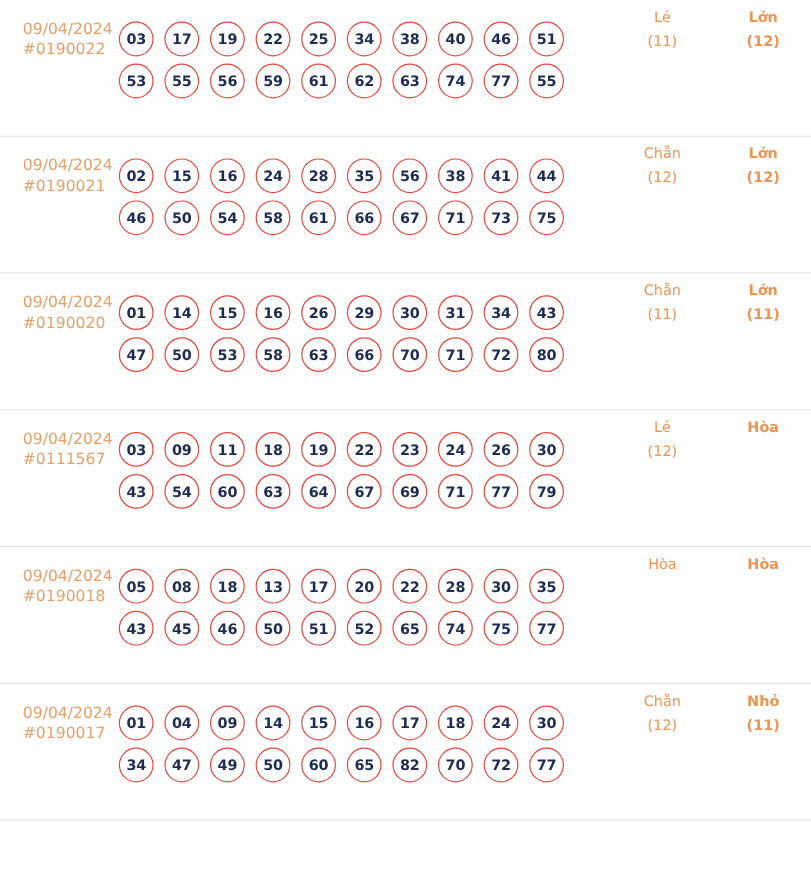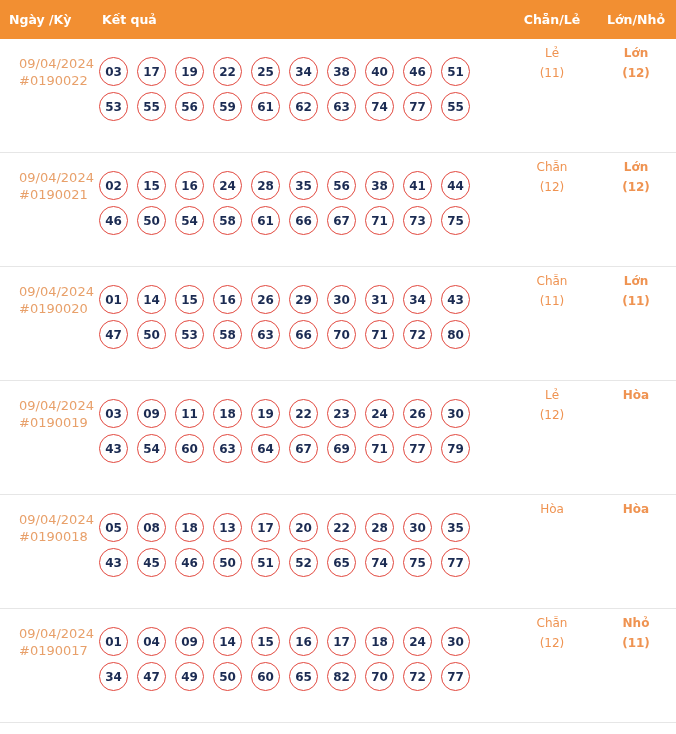--- a/index.html
+++ b/index.html
@@ -130,26 +130,20 @@
   }
   .verdict-count:empty {
     display: none;
   }
 </style>
 </head>
 <body>
 
 <div class="lottery-table">
 
-  <div class="table-header">
-    <div class="th-date">Ngày /Kỳ</div>
-    <div class="th-result">Kết quả</div>
-    <div class="th-oddeven">Chẵn/Lẻ</div>
-    <div class="th-bigsmall">Lớn/Nhỏ</div>
-  </div>
 
   <div class="table-body" id="table-body">
       <div class="result-row">
         <div class="cell-date">
           <span class="draw-date">09/04/2024</span>
           <span class="draw-id">#0190022</span>
         </div>
         <div class="cell-result">
           <div class="ball-row">
             <div class="ball">03</div>
@@ -261,21 +255,21 @@
           <span class="verdict-count">(11)</span>
         </div>
         <div class="cell-bigsmall">
           <span class="verdict-label">Lớn</span>
           <span class="verdict-count">(11)</span>
         </div>
       </div>
       <div class="result-row">
         <div class="cell-date">
           <span class="draw-date">09/04/2024</span>
-          <span class="draw-id">#0190019</span>
+          <span class="draw-id">#0111567</span>
         </div>
         <div class="cell-result">
           <div class="ball-row">
             <div class="ball">03</div>
             <div class="ball">09</div>
             <div class="ball">11</div>
             <div class="ball">18</div>
             <div class="ball">19</div>
             <div class="ball">22</div>
             <div class="ball">23</div>

